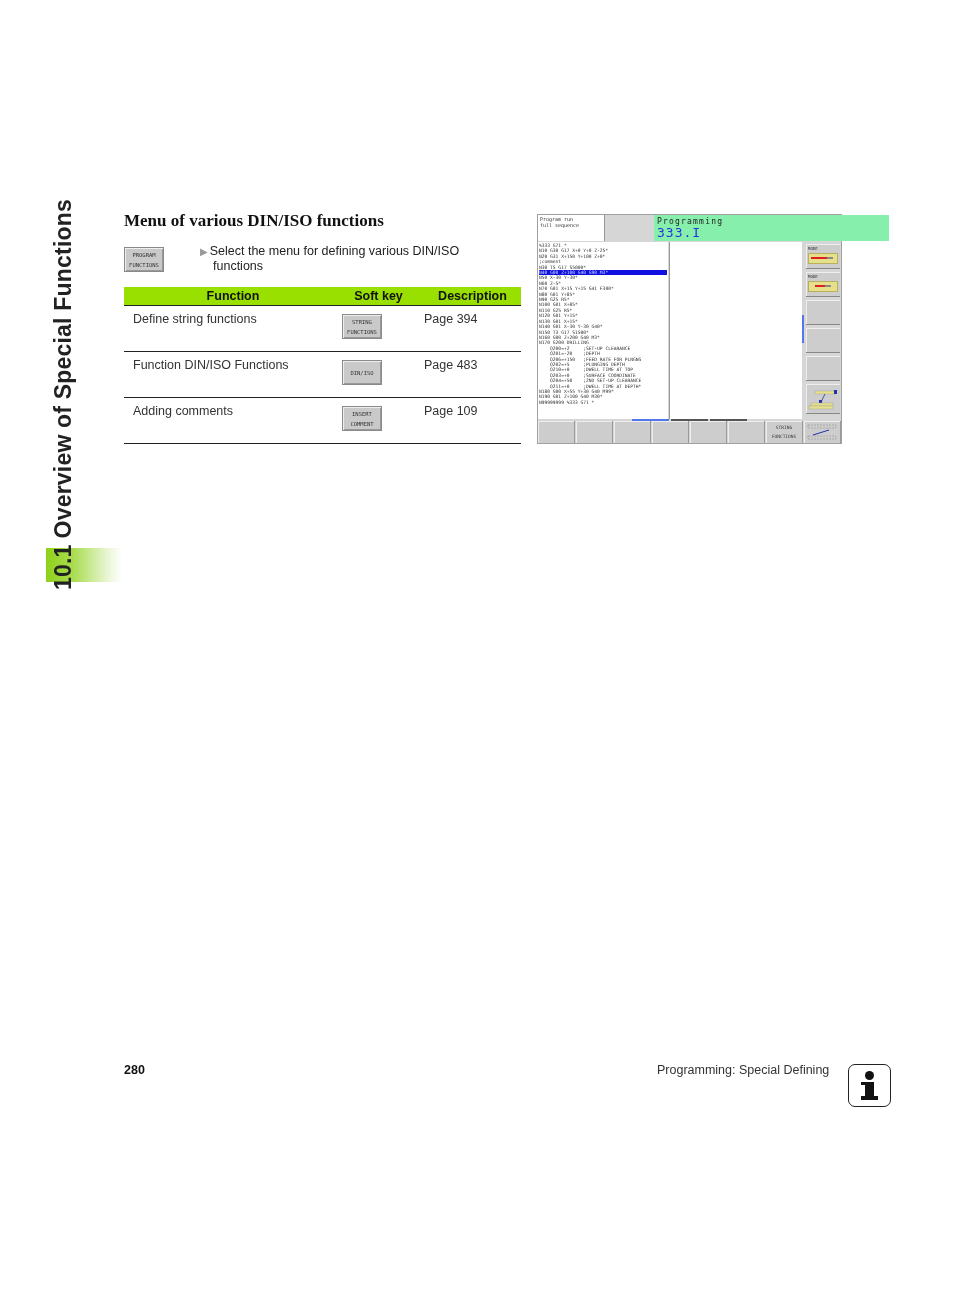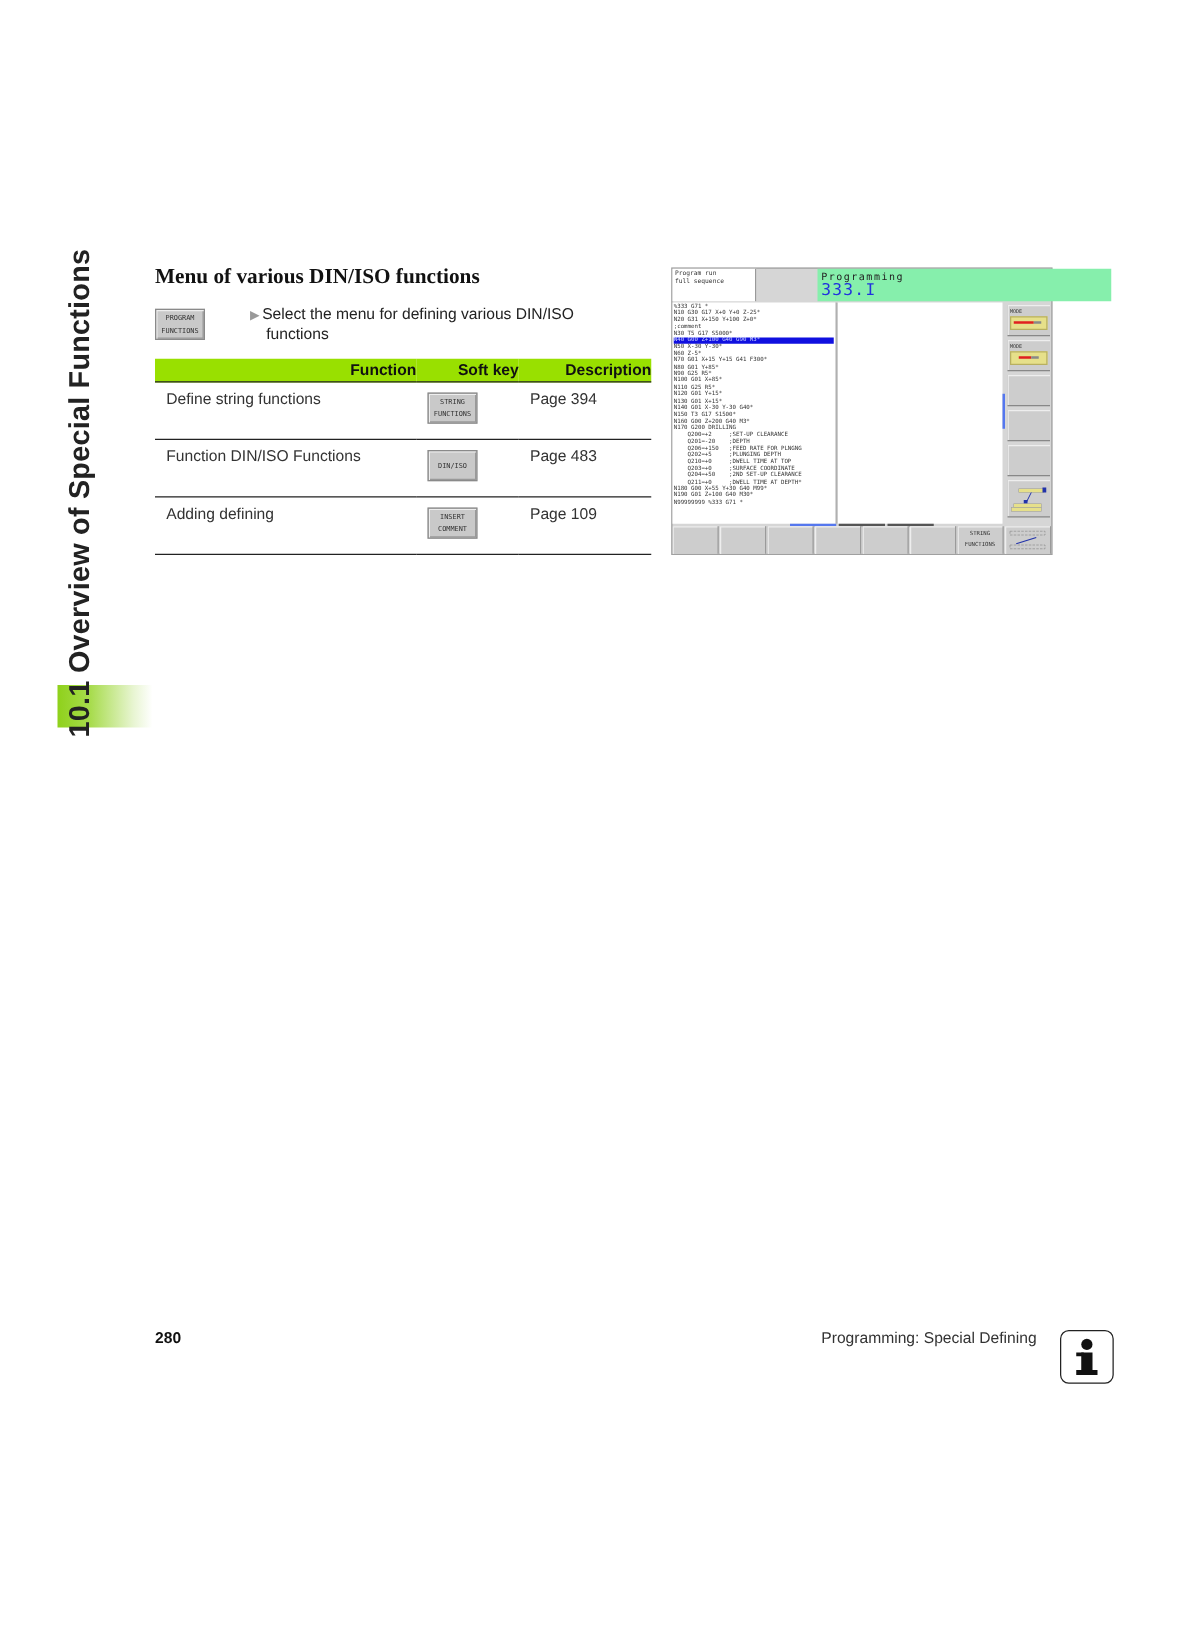--- a/index.html
+++ b/index.html
@@ -17,21 +17,21 @@
   .softkey { background: #c9c9c9; border: 1px solid #8a8a8a; box-shadow: inset 1px 1px 0 #eee, inset -1px -1px 0 #999;
     font-family: "DejaVu Sans Mono", monospace; font-size: 5.5px; color: #333; text-align: center; line-height: 10px;
     display: flex; flex-direction: column; justify-content: center; align-items: center; box-sizing: border-box; }
 
   .prog-key { position: absolute; left: 124px; top: 247px; width: 40px; height: 25px; }
   .step { position: absolute; left: 200px; top: 244px; width: 290px; font-size: 12.5px; line-height: 14px; color: #222; }
   .step .tri { color: #999; font-size: 10px; margin-right: 2px; }
   .step .l2 { padding-left: 13px; display: block; }
 
   table.fn { position: absolute; left: 124px; top: 287px; width: 397px; border-collapse: collapse; font-size: 12.5px; }
-  table.fn th { background: #99e000; text-align: right; font-weight: bold; color: #111; height: 18px; padding: 0 0 0 9px; font-size: 12.5px; }
+  table.fn th { background: #99e000; text-align: center; font-weight: bold; color: #111; height: 18px; padding: 0 0 0 9px; font-size: 12.5px; }
   table.fn td { vertical-align: top; padding: 6px 0 0 9px; height: 37px; border-top: 1px solid #222; color: #333; }
   table.fn tr:last-child td { border-bottom: 1px solid #222; }
   table.fn td.sk { padding-top: 8px; }
   table.fn .softkey { width: 40px; height: 25px; }
 
   
   .cnc { position: absolute; left: 537px; top: 214px; width: 305px; height: 230px; background: #d6d6d6; border: 1px solid #a0a0a0; box-sizing: border-box; font-family: "DejaVu Sans Mono", monospace; }
   .cnc-top-left { position: absolute; left: 0; top: 0; width: 67px; height: 26px; background: #fff; font-size: 5px; line-height: 5.5px; padding: 2px; box-sizing: border-box; color: #333; border-right: 1px solid #999; }
   .cnc-top-right { position: absolute; left: 68px; top: 0; width: 235px; height: 26px; background: #86efac; padding: 2px 3px; box-sizing: border-box; margin-left: 48px; }
   .cnc-mode { font-size: 8px; color: #222; letter-spacing: 1.2px; line-height: 10px; }
@@ -97,21 +97,21 @@
     <tr>
       <td>Function DIN/ISO Functions</td>
       <td class="sk">
         <div class="softkey">
             <span>DIN/ISO</span>
           </div>
       </td>
       <td>Page 483</td>
     </tr>
     <tr>
-      <td>Adding defining</td>
+      <td>Adding comments</td>
       <td class="sk">
         <div class="softkey">
             <span>INSERT</span>
             <span>COMMENT</span>
           </div>
       </td>
       <td>Page 109</td>
     </tr>
   </tbody>
 </table>

